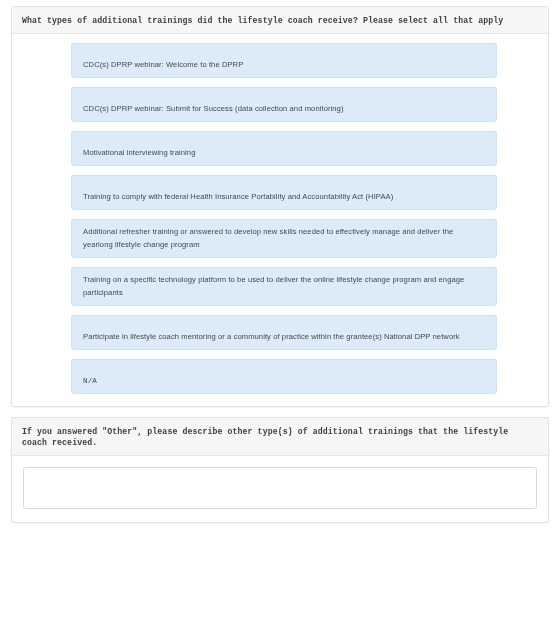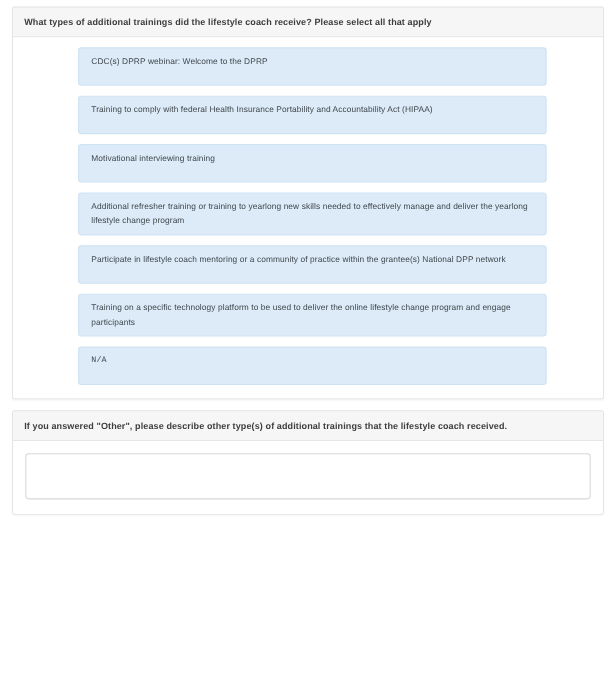--- a/index.html
+++ b/index.html
@@ -41,20 +41,21 @@
     padding: 8px 10px 7px 10px;
     min-height: 23px;
   }
 
   .panel-header-text {
     font-size: 8.2px;
     line-height: 11px;
     font-weight: bold;
     color: #3d3d3d;
     letter-spacing: 0.1px;
+    font-family: Liberation Mono, monospace;
   }
 
   .panel-body {
     box-sizing: border-box;
     padding: 9px 0 12px 0;
     background: #ffffff;
   }
 
   
   .choice-list {
@@ -63,21 +64,21 @@
     padding-right: 51px;
   }
 
   .choice-option {
     box-sizing: border-box;
     background: #dcebf7;
     border: 1px solid #cfe2f2;
     border-radius: 3px;
     min-height: 35px;
     display: flex;
-    align-items: flex-start;
+    align-items: flex-end;
     padding: 6px 11px;
     margin-bottom: 9px;
     cursor: pointer;
   }
   .choice-option:last-child {
     margin-bottom: 0;
     font-family: Liberation Mono, monospace;
   }
 
   .choice-label {
@@ -127,40 +128,43 @@
       <div class="panel-header-text">What types of additional trainings did the lifestyle coach receive? Please select all that apply</div>
     </div>
 
     <div class="panel-body">
       <div class="choice-list">
 
         <div class="choice-option">
           <span class="choice-label">CDC(s) DPRP webinar: Welcome to the DPRP</span>
         </div>
 
+        <div class="choice-option">
+          <span class="choice-label">CDC(s) DPRP webinar: Submit for Success (data collection and monitoring)</span>
+        </div>
 
+
+        <div class="choice-option">
+          <span class="choice-label">Motivational interviewing training</span>
+        </div>
 
         <div class="choice-option">
           <span class="choice-label">Training to comply with federal Health Insurance Portability and Accountability Act (HIPAA)</span>
         </div>
 
         <div class="choice-option">
-          <span class="choice-label">Motivational interviewing training</span>
+          <span class="choice-label">Additional refresher training or answered to develop new skills needed to effectively manage and deliver the yearlong lifestyle change program</span>
         </div>
 
         <div class="choice-option">
-          <span class="choice-label">Additional refresher training or training to yearlong new skills needed to effectively manage and deliver the yearlong lifestyle change program</span>
+          <span class="choice-label">Training on a specific technology platform to be used to deliver the online lifestyle change program and engage participants</span>
         </div>
 
         <div class="choice-option">
           <span class="choice-label">Participate in lifestyle coach mentoring or a community of practice within the grantee(s) National DPP network</span>
-        </div>
-
-        <div class="choice-option">
-          <span class="choice-label">Training on a specific technology platform to be used to deliver the online lifestyle change program and engage participants</span>
         </div>
 
 
         <div class="choice-option">
           <span class="choice-label">N/A</span>
         </div>
 
       </div>
     </div>
   </section>

